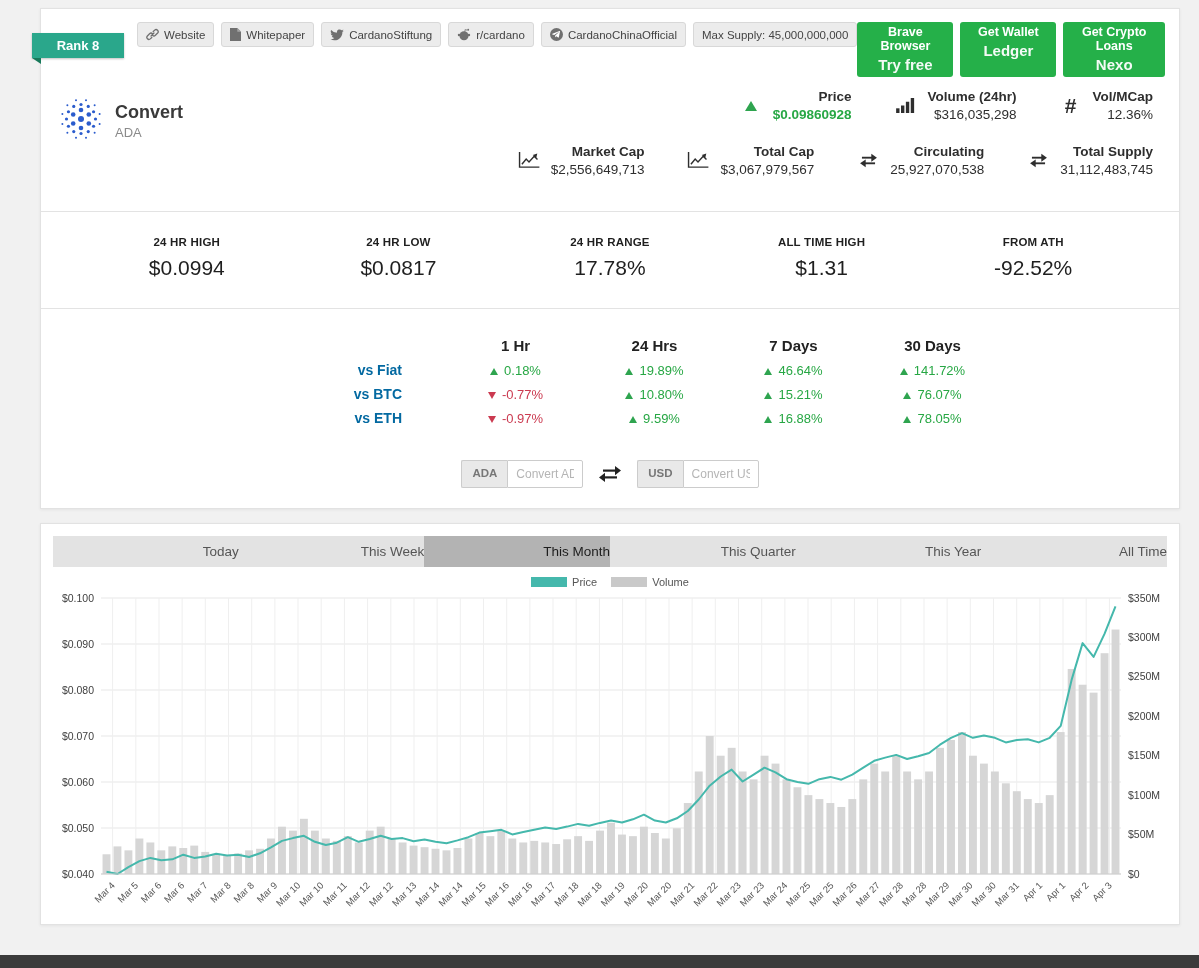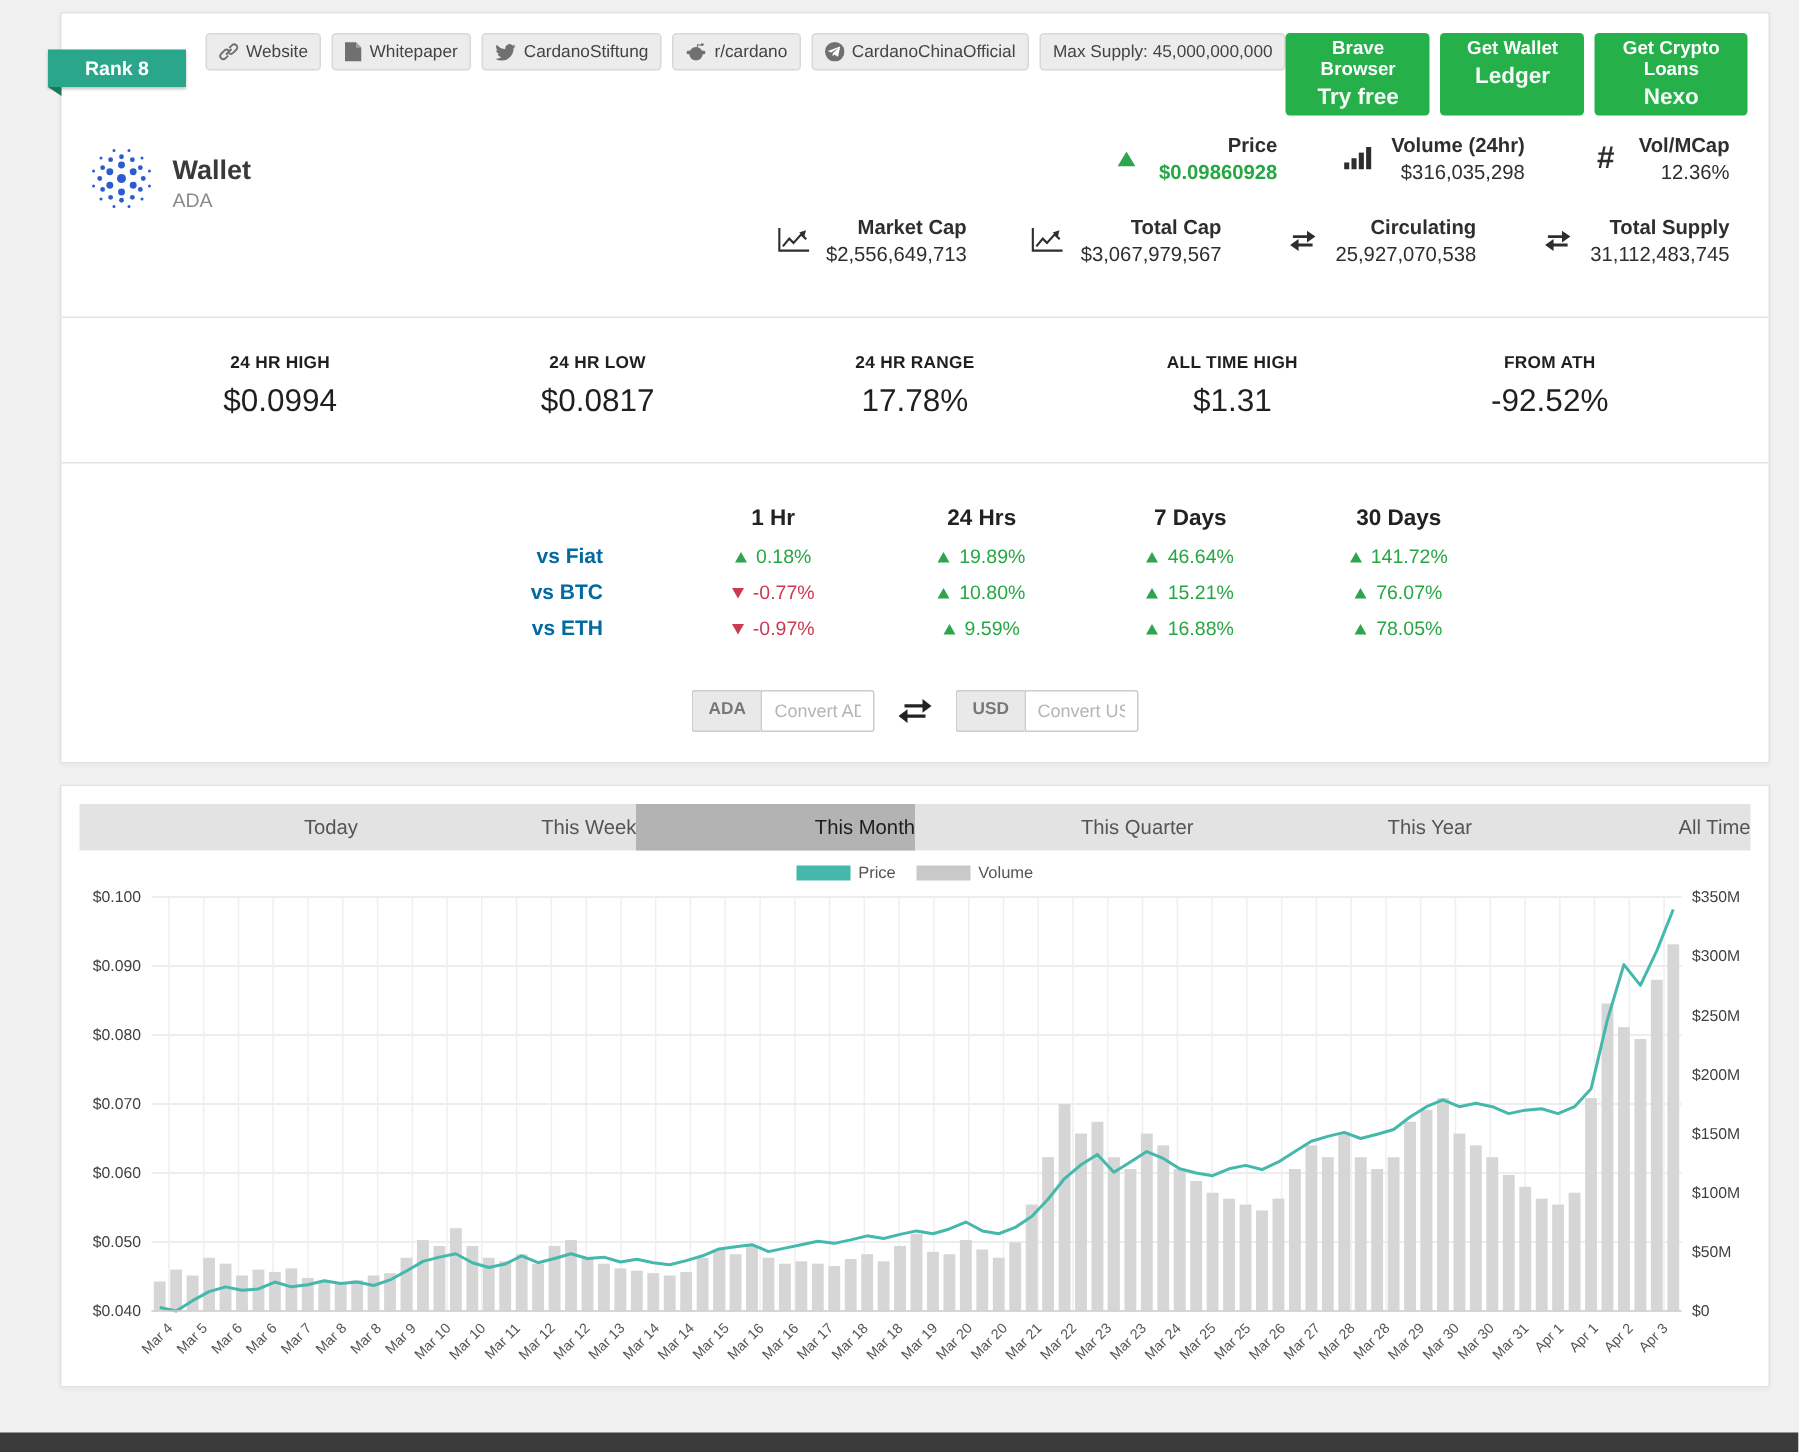--- a/index.html
+++ b/index.html
@@ -176,21 +176,21 @@
               <circle cx="8.35" cy="35.65" r="1" fill="#2b5ccd"></circle>
               <circle cx="3.36" cy="27.00" r="1" fill="#2b5ccd"></circle>
               <circle cx="3.36" cy="17.00" r="1" fill="#2b5ccd"></circle>
               <circle cx="8.35" cy="8.35" r="1" fill="#2b5ccd"></circle>
               <circle cx="17.00" cy="3.36" r="1" fill="#2b5ccd"></circle>
               <circle cx="27.00" cy="3.36" r="1" fill="#2b5ccd"></circle>
               <circle cx="35.65" cy="8.35" r="1" fill="#2b5ccd"></circle>
               <circle cx="40.64" cy="17.00" r="1" fill="#2b5ccd"></circle>
             </svg></div>
         <div>
-          <div class="coin-name">Wallet</div>
+          <div class="coin-name">Convert</div>
           <div class="coin-symbol">ADA</div>
         </div>
       </div>
       <div class="metrics">
         <div class="metric-row">
             <div class="metric">
               <span class="m-icon">
                 <svg width="12" height="10" viewBox="0 0 12 10">
                   <path fill="#2ea44f" d="M6 0l6 10H0z"></path>
                 </svg>

